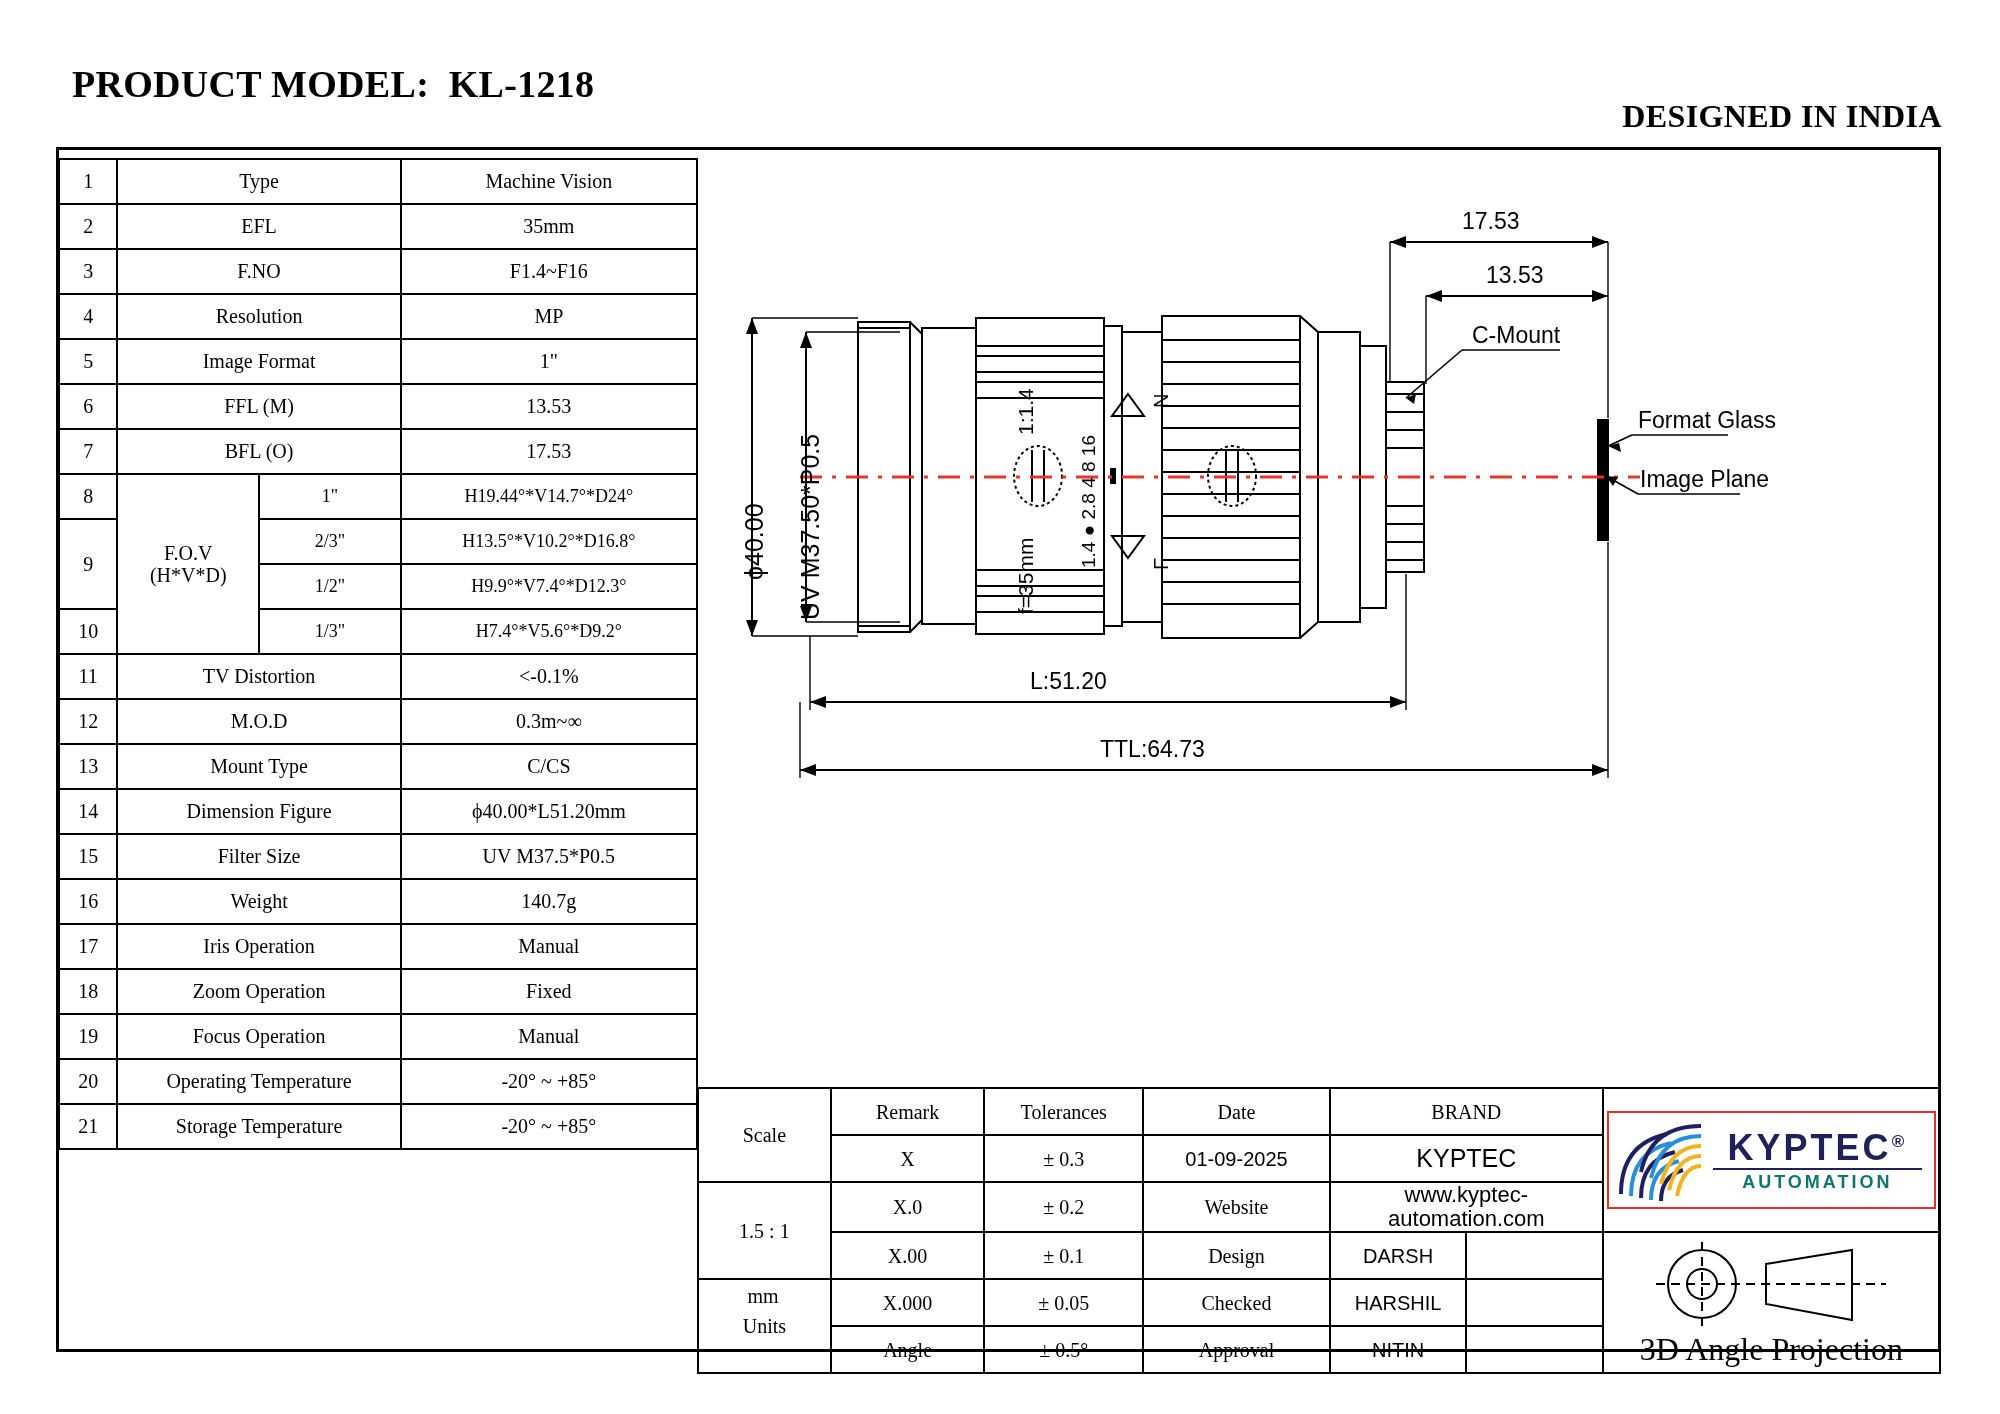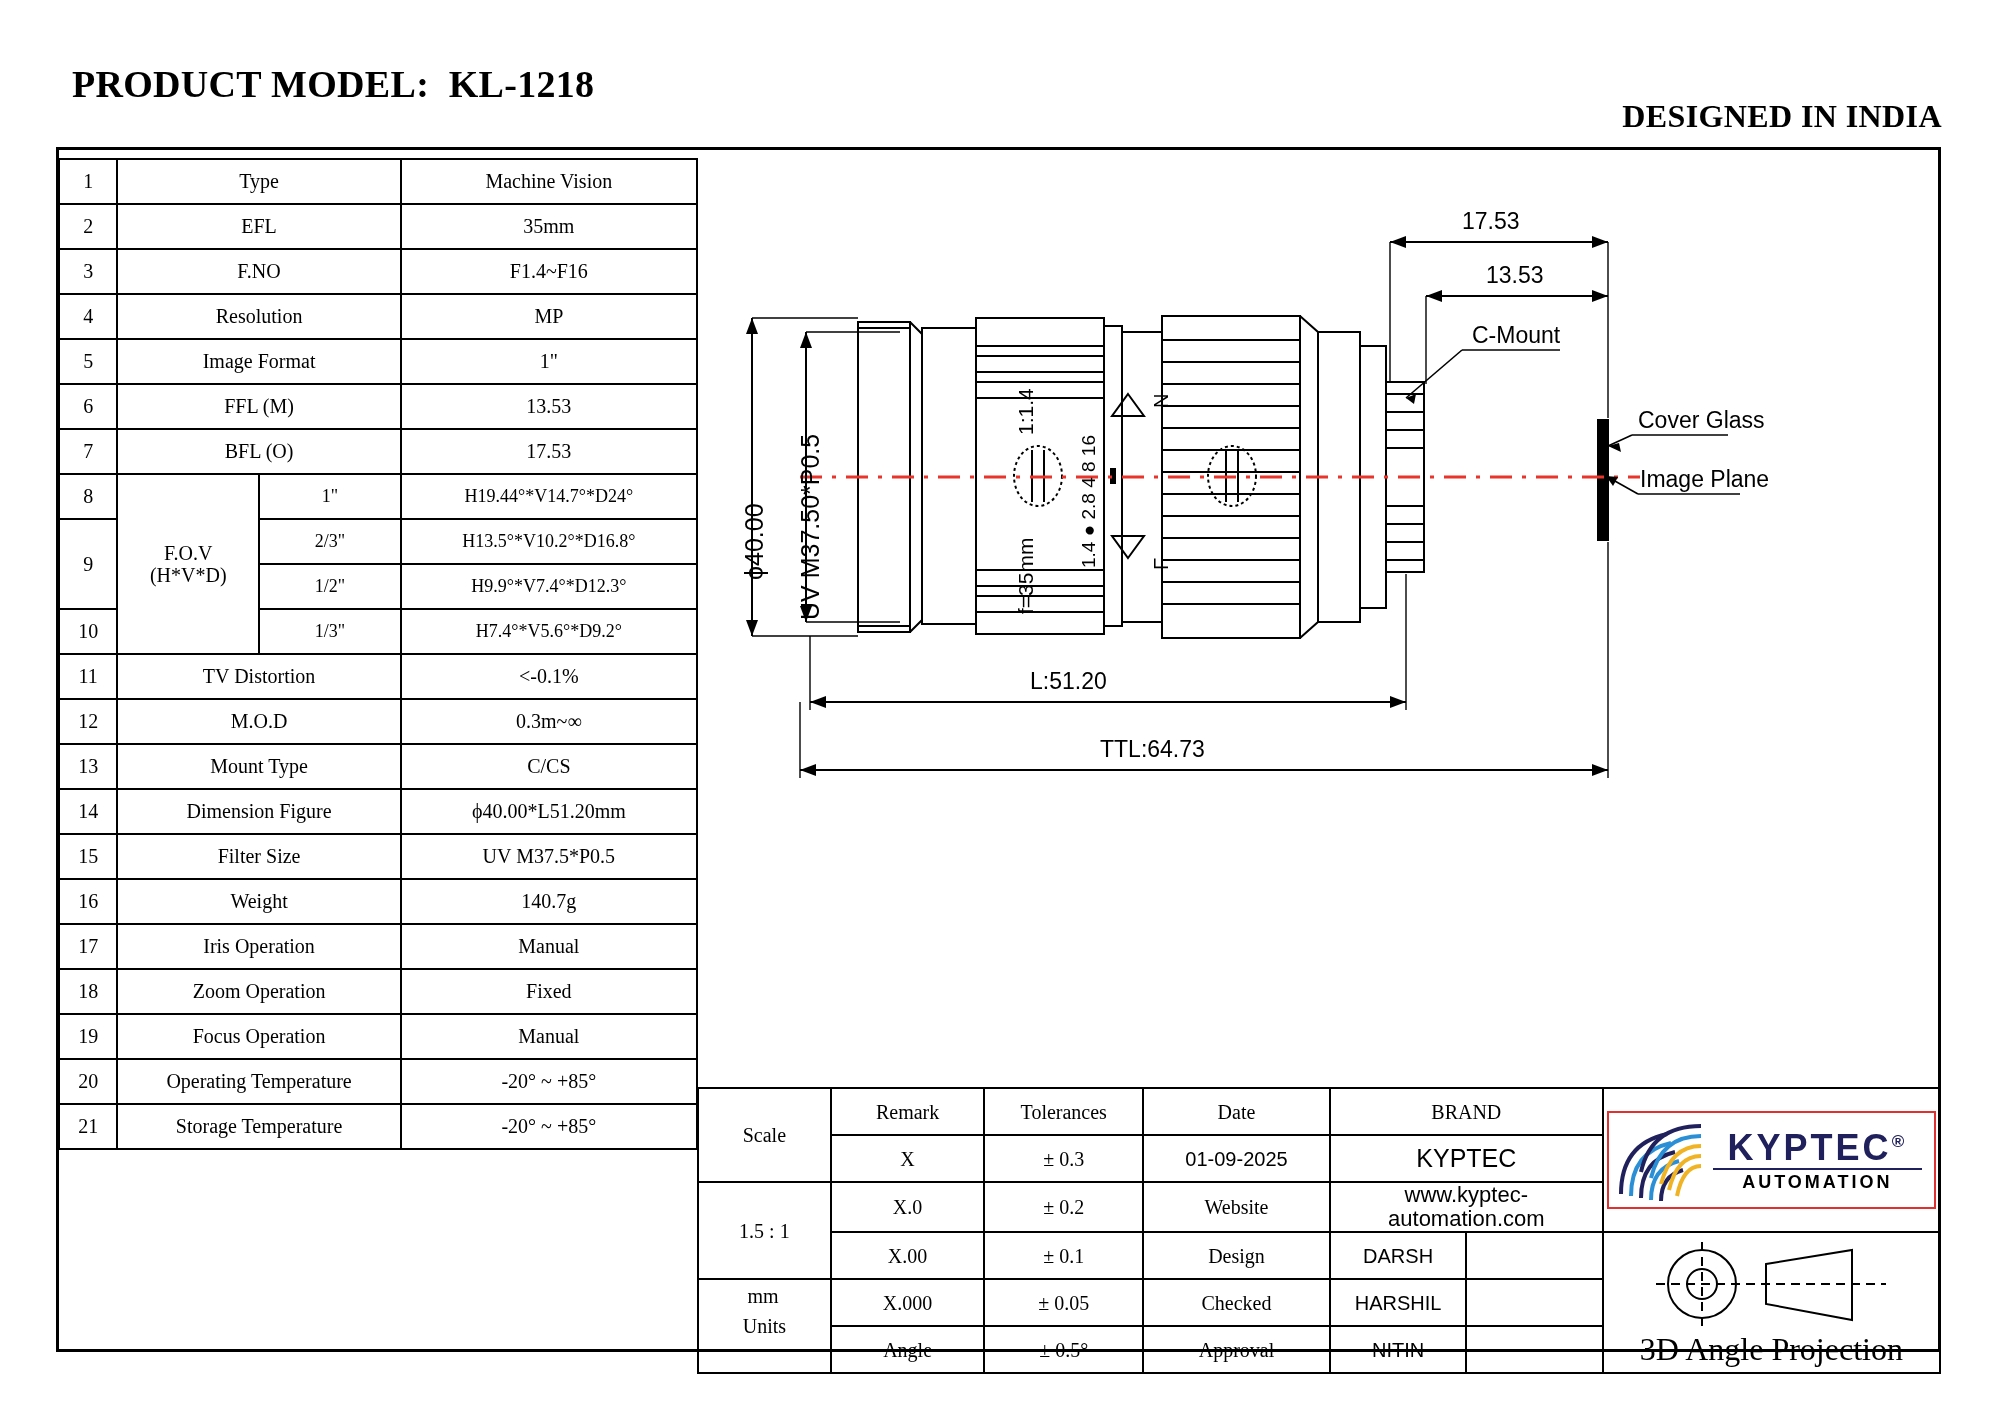--- a/index.html
+++ b/index.html
@@ -436,21 +436,21 @@
   <div class="hlabel" style="left:762px; top:58px; font-size:23px;">17.53</div>
 
   <div class="hlabel" style="left:786px; top:112px; font-size:23px;">13.53</div>
 
   <div class="hlabel" style="left:330px; top:518px; font-size:23px;">L:51.20</div>
 
   <div class="hlabel" style="left:400px; top:586px; font-size:23px;">TTL:64.73</div>
 
   <div class="hlabel" style="left:772px; top:172px; font-size:23px;">C-Mount</div>
 
-  <div class="hlabel" style="left:938px; top:257px; font-size:23px;">Cover Glass</div>
+  <div class="hlabel" style="left:938px; top:257px; font-size:23px;">Format Glass</div>
 
   <div class="hlabel" style="left:940px; top:316px; font-size:23px;">Image Plane</div>
 </div>
 
 <table id="title-block">
   <tbody>
     <tr>
       <td class="c-scale" rowspan="2">Scale</td>
       <td class="c-remark">Remark</td>
       <td class="c-tol">Tolerances</td>
@@ -471,21 +471,21 @@
               <path d="M86 28 Q56 28 46 66" stroke="#f0b323"></path>
               <path d="M86 38 Q62 38 54 72" stroke="#f0b323"></path>
               <path d="M86 48 Q68 48 62 78" stroke="#f0b323"></path>
             </g>
           </svg>
           <div style="flex:1; text-align:center; line-height:1;">
             <div style="font-family:'Liberation Sans',sans-serif; font-weight:bold; font-size:36px; letter-spacing:3px; color:#20215c; position:relative;">
               <span>KYPTEC</span><span style="font-size:17px; vertical-align:super;">®</span>
             </div>
             <div style="border-top:2px solid #20215c; margin:2px 6px 3px;"></div>
-            <div style="font-family:'Liberation Sans',sans-serif; font-weight:bold; font-size:18px; letter-spacing:3px; color:#000000;">AUTOMATION</div>
+            <div style="font-family:'Liberation Sans',sans-serif; font-weight:bold; font-size:18px; letter-spacing:3px; color:#0f766e;">AUTOMATION</div>
           </div>
         </div>
       </td>
     </tr>
     <tr>
       <td>X</td>
       <td>± 0.3</td>
       <td class="sans">01-09-2025</td>
       <td class="sans" colspan="2" style="font-size:25px;">KYPTEC</td>
     </tr>

